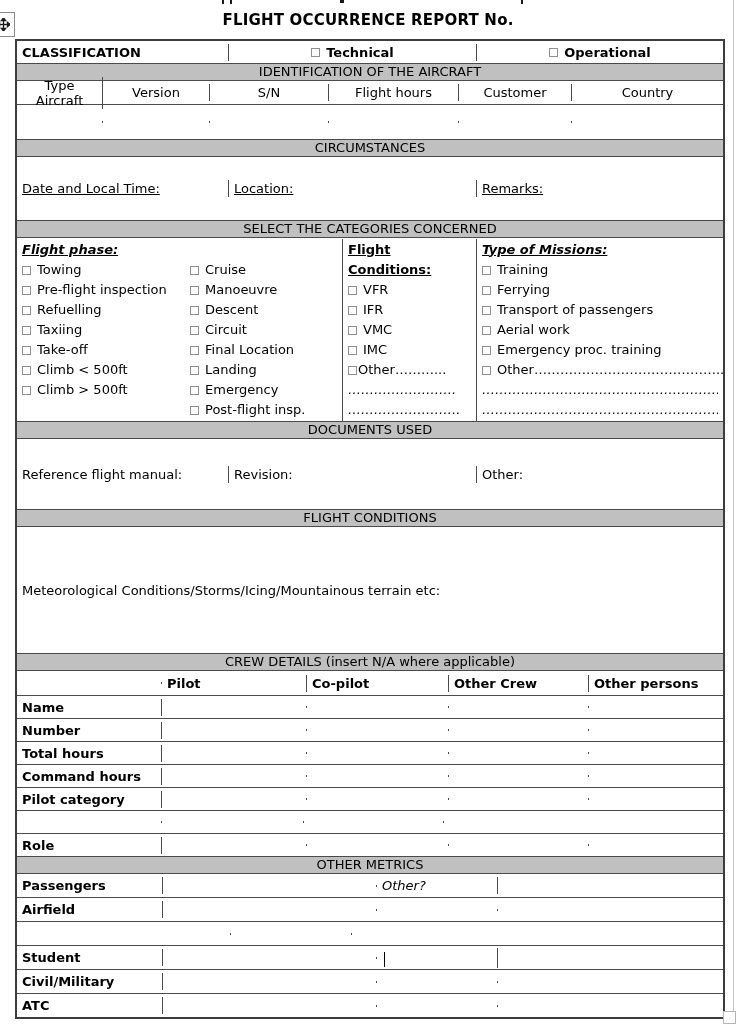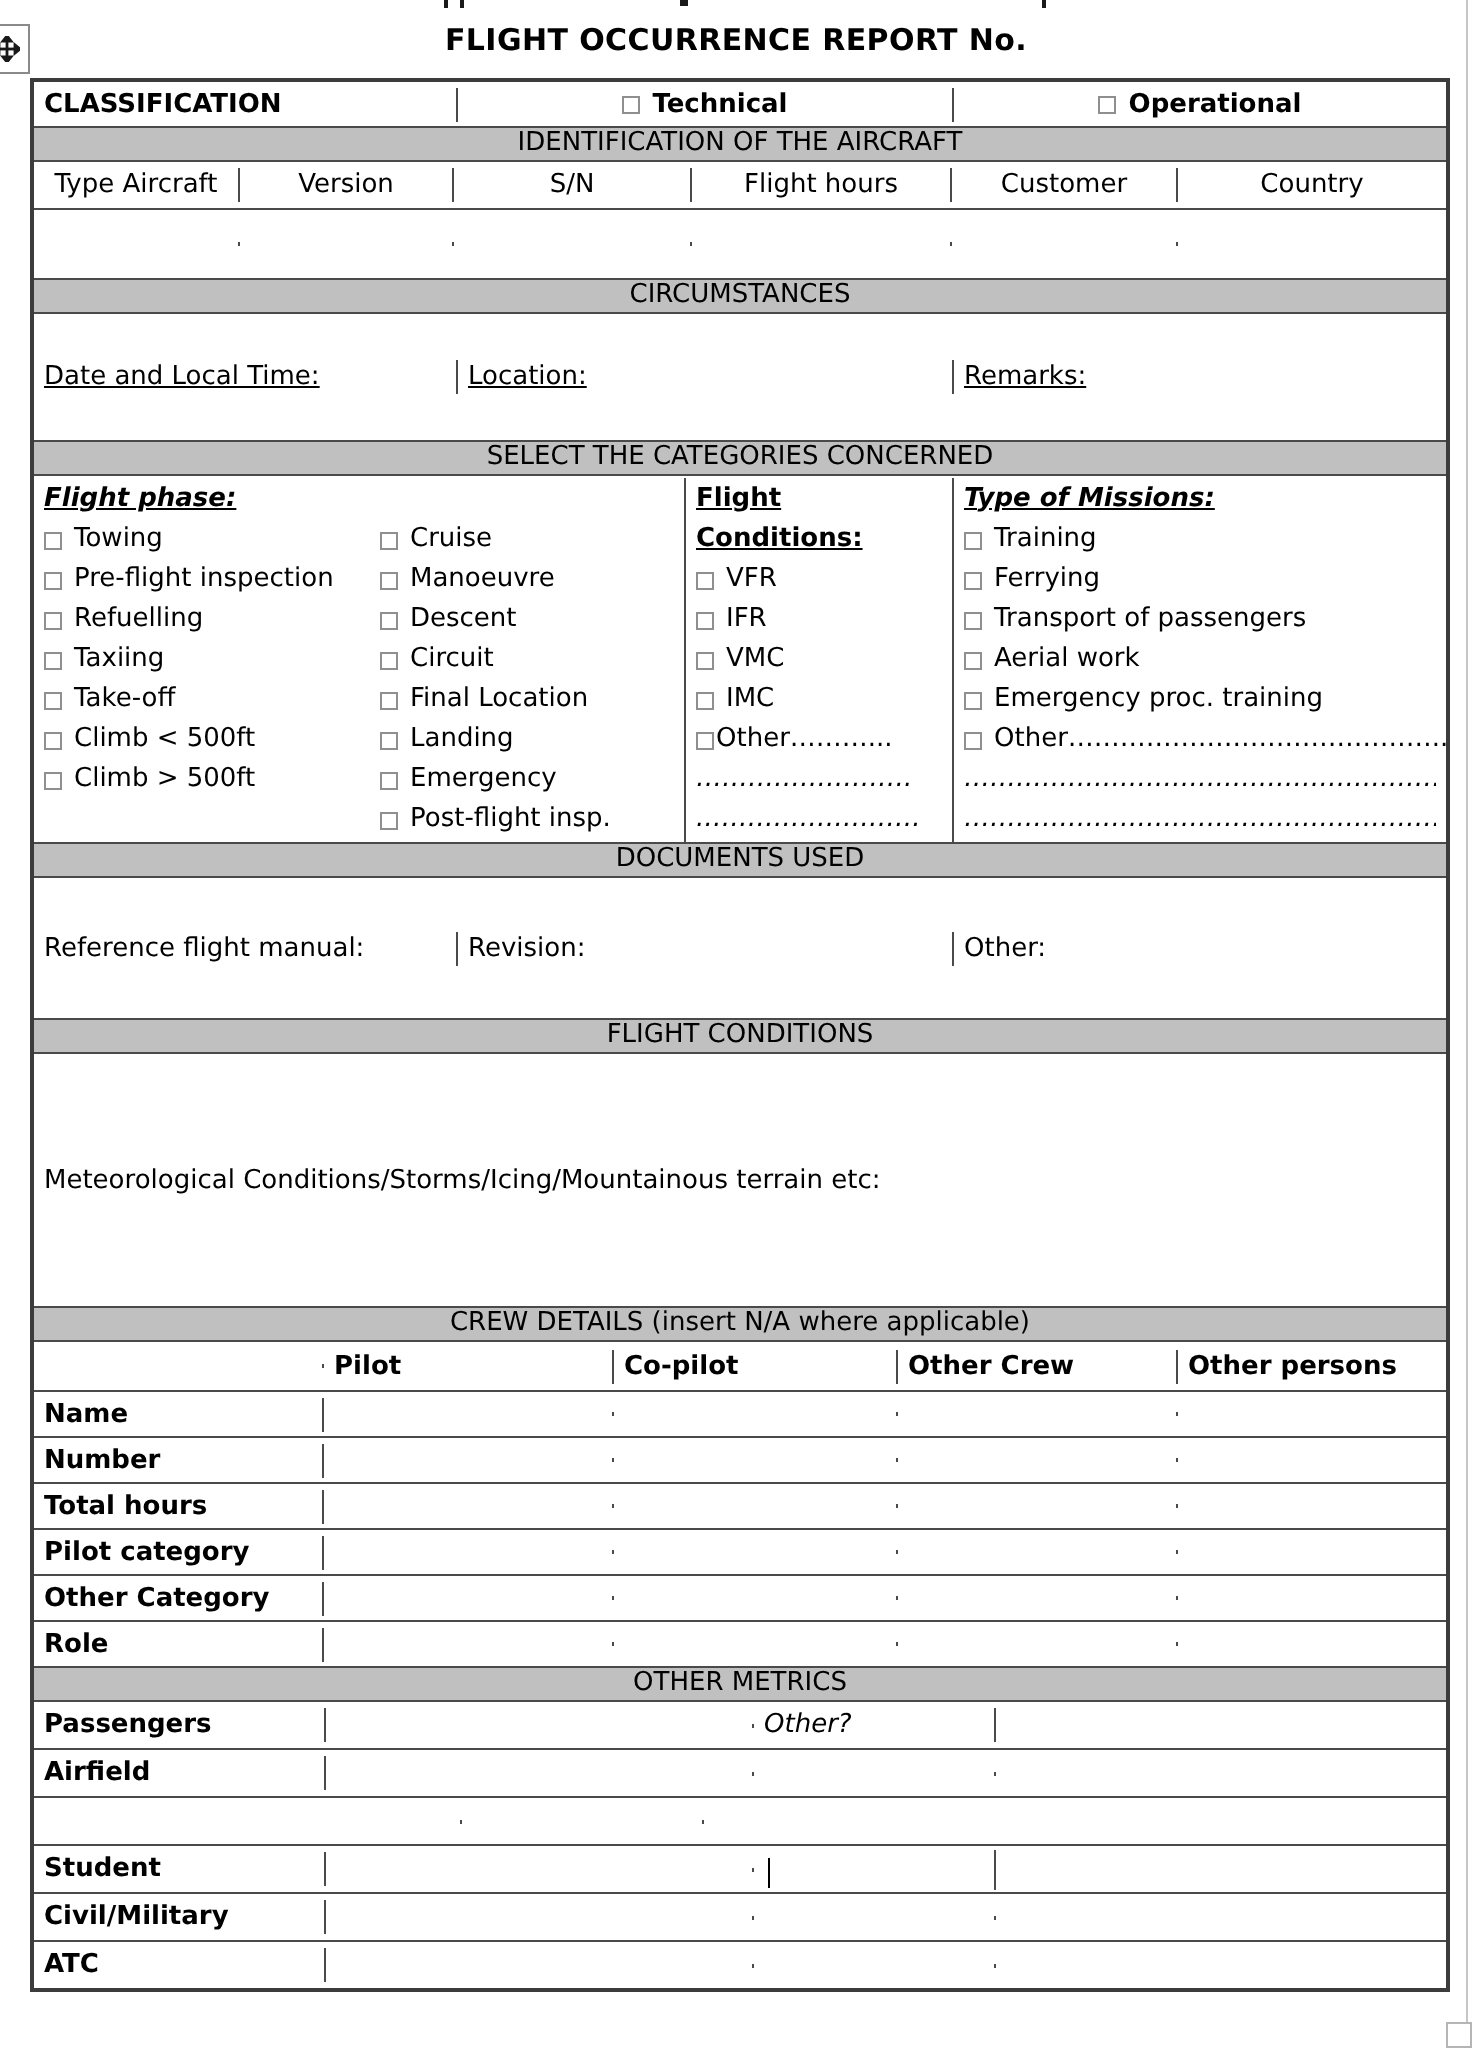--- a/index.html
+++ b/index.html
@@ -39,21 +39,21 @@
   .b{font-weight:bold;}
   .i{font-style:italic;}
   .u{text-decoration:underline;}
   .uh{font-weight:bold;text-decoration:underline;}
 
   .h22{height:22px}.h23{height:23px}.h24{height:24px}.h34{height:34px}
   .h63{height:63px}.h70{height:70px}.h126{height:126px}.h183{height:183px}
 
   
   .w1{width:212px}.w2{width:248px}
-  .id1{width:103px}.id2{width:107px}.id3{width:119px}.id4{width:130px}.id5{width:113px}
+  .id1{width:86px}.id2{width:107px}.id3{width:119px}.id4{width:130px}.id5{width:113px}
   .cat1{width:326px}.cat2{width:134px}
   .cw0{width:145px}.cw1{width:145px}.cw2{width:142px}.cw3{width:140px}
   .m1{width:146px}.m2{width:214px}.m3{width:121px}
 
   .cb{display:inline-block;width:7px;height:7px;border:1px solid #8f8f8f;
       background:#fff;margin-right:6px;flex:0 0 auto;}
   .opt{display:flex;align-items:center;height:20px;line-height:20px;white-space:nowrap;}
   .opt .cb{margin-top:1px;}
   .line20{height:20px;line-height:20px;white-space:nowrap;overflow:hidden;font-style:italic;}
   .twocol{display:flex;}
@@ -308,28 +308,34 @@
     <div class="c endc"></div>
   </div>
   <div class="row h22">
     <div class="c cw0 vc b">Total hours</div>
     <div class="c cw1"></div>
     <div class="c cw2"></div>
     <div class="c cw3"></div>
     <div class="c endc"></div>
   </div>
   <div class="row h22">
+    <div class="c cw0 vc b">Command hours</div>
+    <div class="c cw1"></div>
+    <div class="c cw2"></div>
+    <div class="c cw3"></div>
+    <div class="c endc"></div>
+  </div>
+  <div class="row h22">
     <div class="c cw0 vc b">Pilot category</div>
     <div class="c cw1"></div>
     <div class="c cw2"></div>
     <div class="c cw3"></div>
     <div class="c endc"></div>
   </div>
   <div class="row h22">
-    <div class="c cw0 vc b">Other Category</div>
     <div class="c cw1"></div>
     <div class="c cw2"></div>
     <div class="c cw3"></div>
     <div class="c endc"></div>
   </div>
   <div class="row h22">
     <div class="c cw0 vc b">Role</div>
     <div class="c cw1"></div>
     <div class="c cw2"></div>
     <div class="c cw3"></div>

